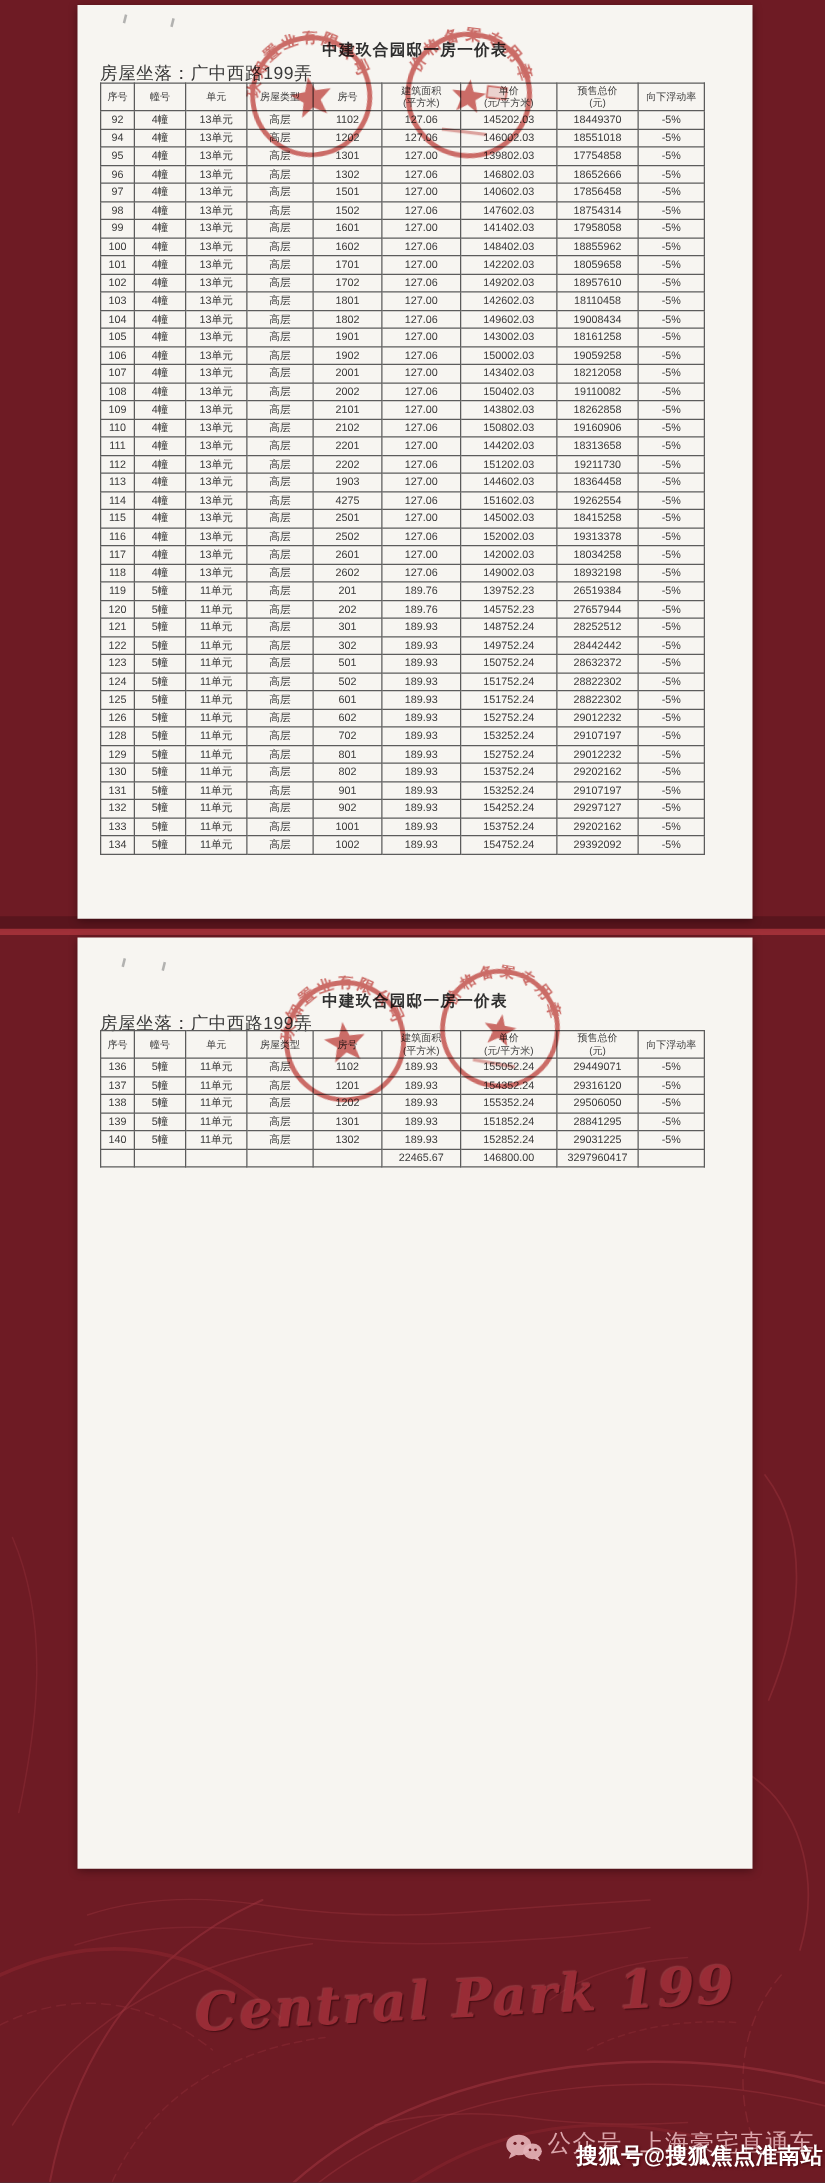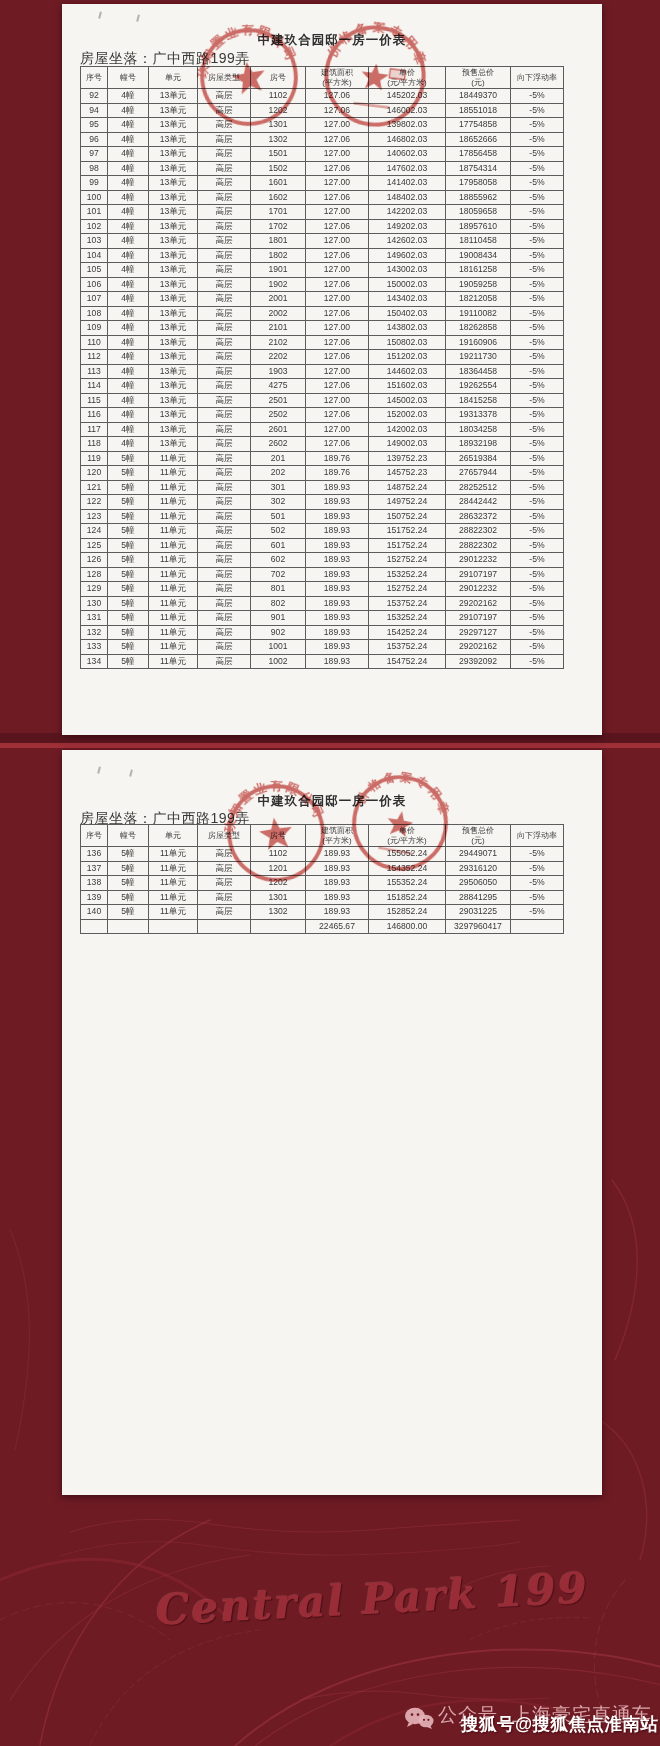--- a/index.html
+++ b/index.html
@@ -320,20 +320,31 @@
             <td>4幢</td>
             <td>13单元</td>
             <td>高层</td>
             <td>2102</td>
             <td>127.06</td>
             <td>150802.03</td>
             <td>19160906</td>
             <td>-5%</td>
           </tr>
           <tr>
+            <td>111</td>
+            <td>4幢</td>
+            <td>13单元</td>
+            <td>高层</td>
+            <td>2201</td>
+            <td>127.00</td>
+            <td>144202.03</td>
+            <td>18313658</td>
+            <td>-5%</td>
+          </tr>
+          <tr>
             <td>112</td>
             <td>4幢</td>
             <td>13单元</td>
             <td>高层</td>
             <td>2202</td>
             <td>127.06</td>
             <td>151202.03</td>
             <td>19211730</td>
             <td>-5%</td>
           </tr>

